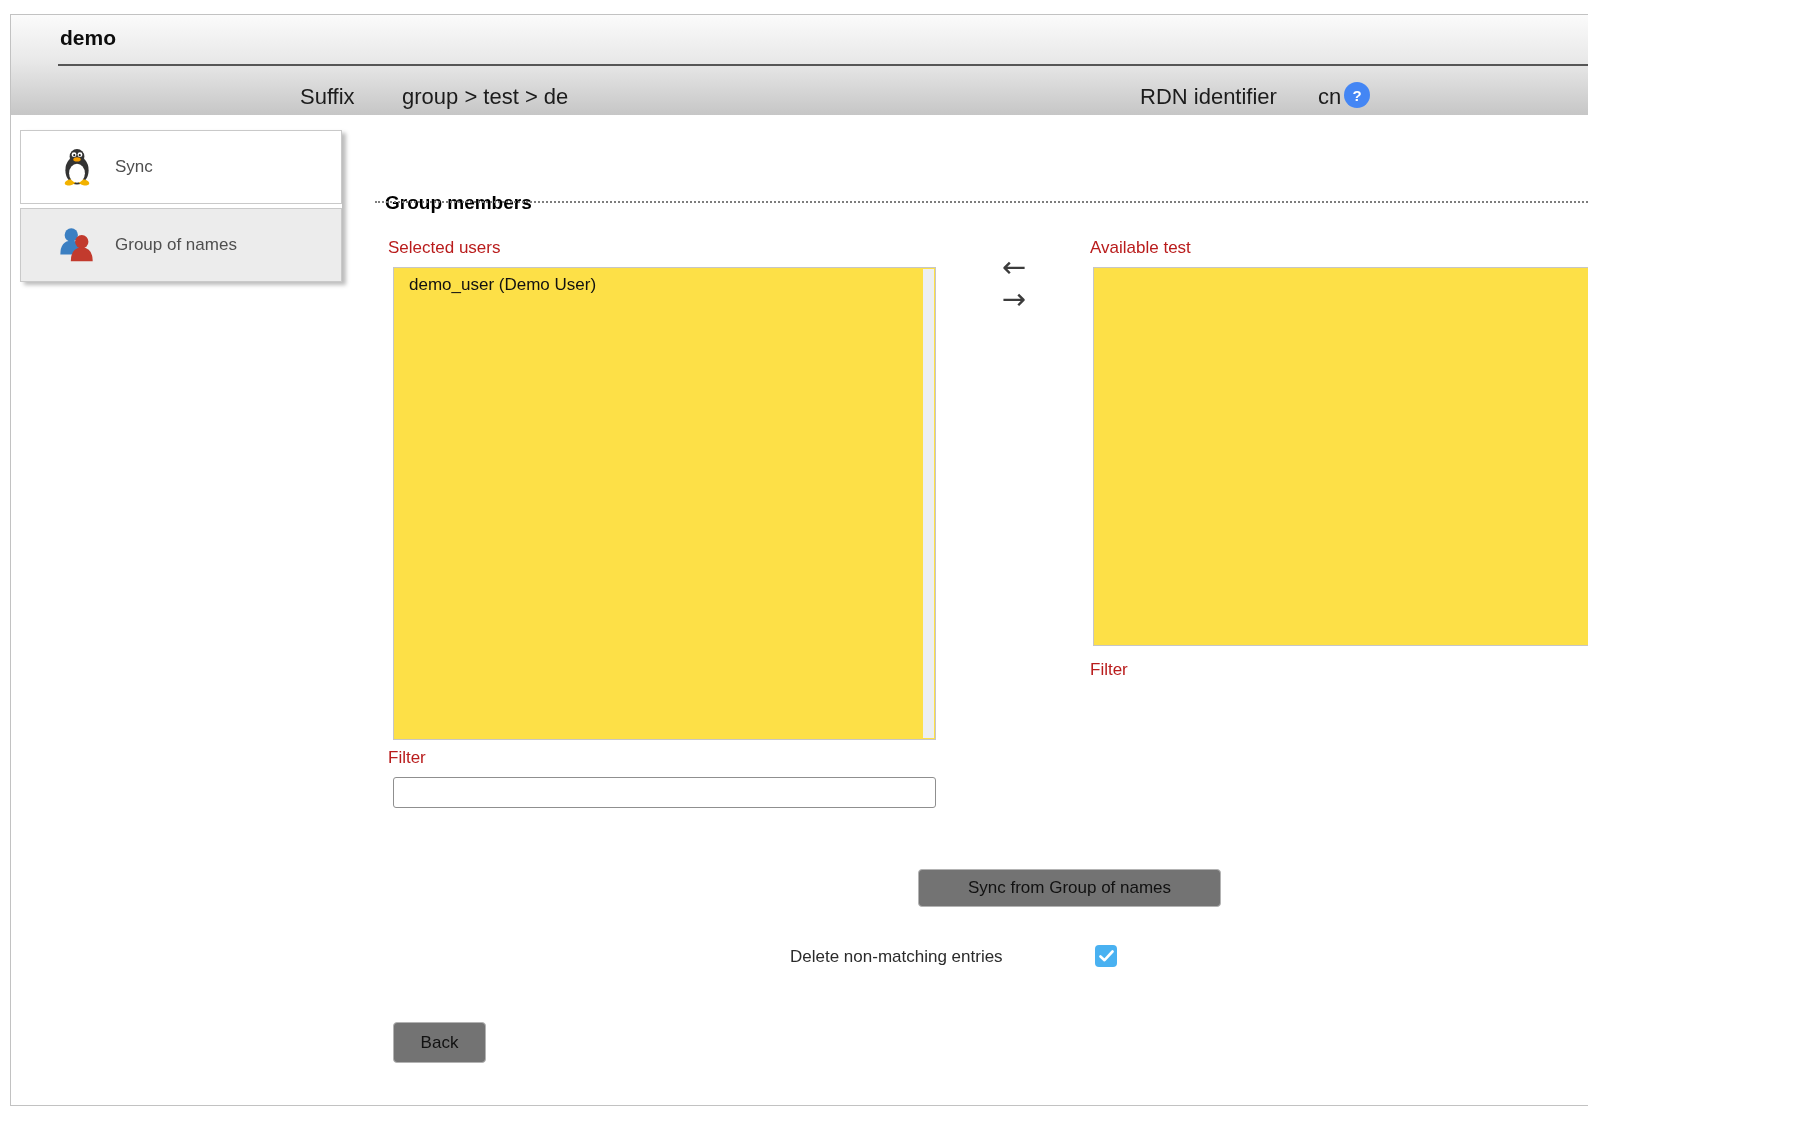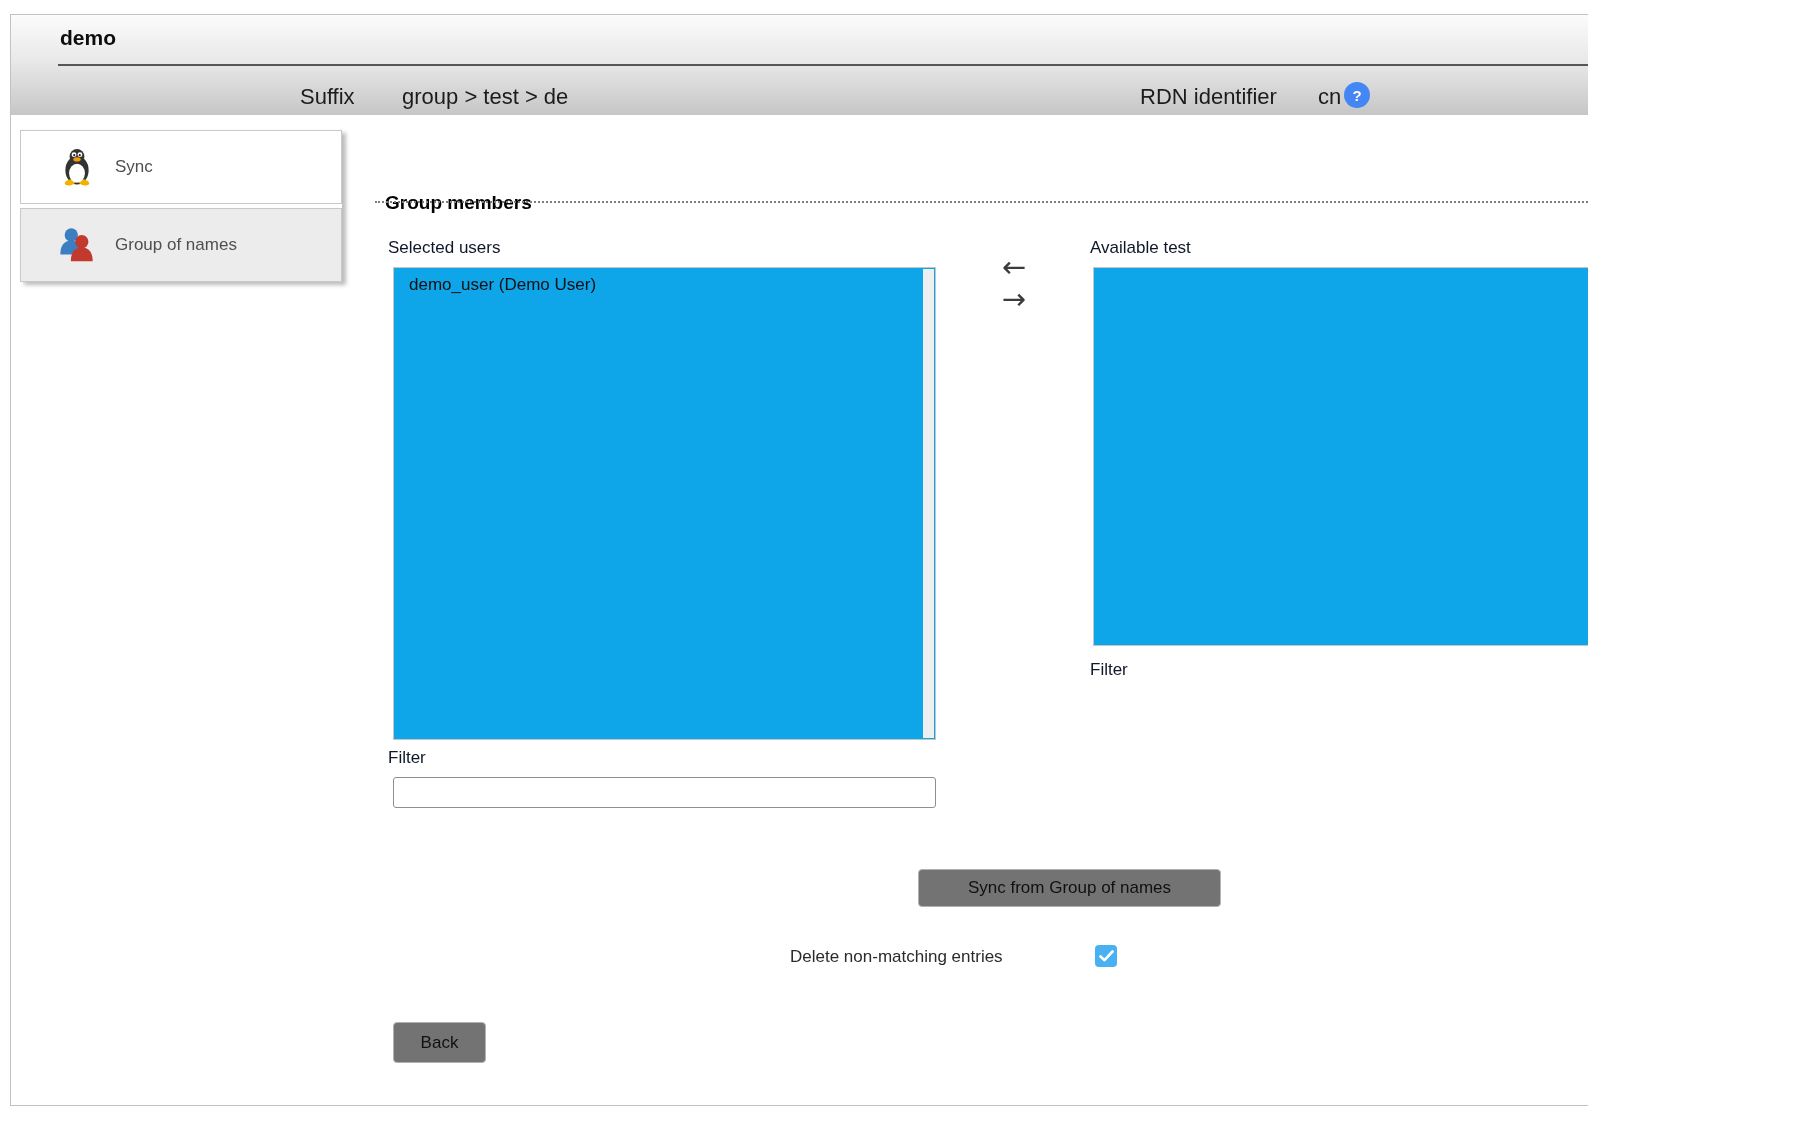--- a/index.html
+++ b/index.html
@@ -30,24 +30,24 @@
     background:#ffffff; }
   .tab + .tab { margin-top:4px; }
   .tab.active { background:#ececec; }
   .tab-label { font-size:17px; color:#4f4f4f; }
   .tab-icon { width:40px; display:flex; justify-content:center; }
 
   
   .section-title { left:385px; top:192px; font-size:19px; font-weight:bold; color:#000; }
   .dotted-rule { left:375px; top:188px; width:1397px; height:13px; border-bottom:2px dotted #7d7d7d; }
 
-  .field-label { font-size:17px; color:#0f172a; white-space:nowrap; }
+  .field-label { font-size:17px; color:#b91c1c; white-space:nowrap; }
 
   
-  .listbox { box-sizing:border-box; border:1px solid #c6c6c6; background:#0ea5e9; overflow:hidden; }
+  .listbox { box-sizing:border-box; border:1px solid #c6c6c6; background:#fde047; overflow:hidden; }
   .listbox .scroll-track { position:absolute; top:1px; bottom:1px; right:1px; width:11px; background:#edeff1; }
   .listbox-selected { left:393px; top:267px; width:543px; height:473px; }
   .listbox-available { left:1093px; top:267px; width:661px; height:379px; }
   .list-item { padding:7px 0 0 15px; font-size:17px; color:#111; cursor:default; }
 
   
   .arrows { left:992px; top:252px; width:44px; display:flex; flex-direction:column; gap:1px; }
   .arrow-btn { font-size:29px; line-height:31px; color:#3c3c3c; text-align:center; cursor:pointer;
     background:none; border:none; font-family:"DejaVu Sans", sans-serif; padding:0; }
 

